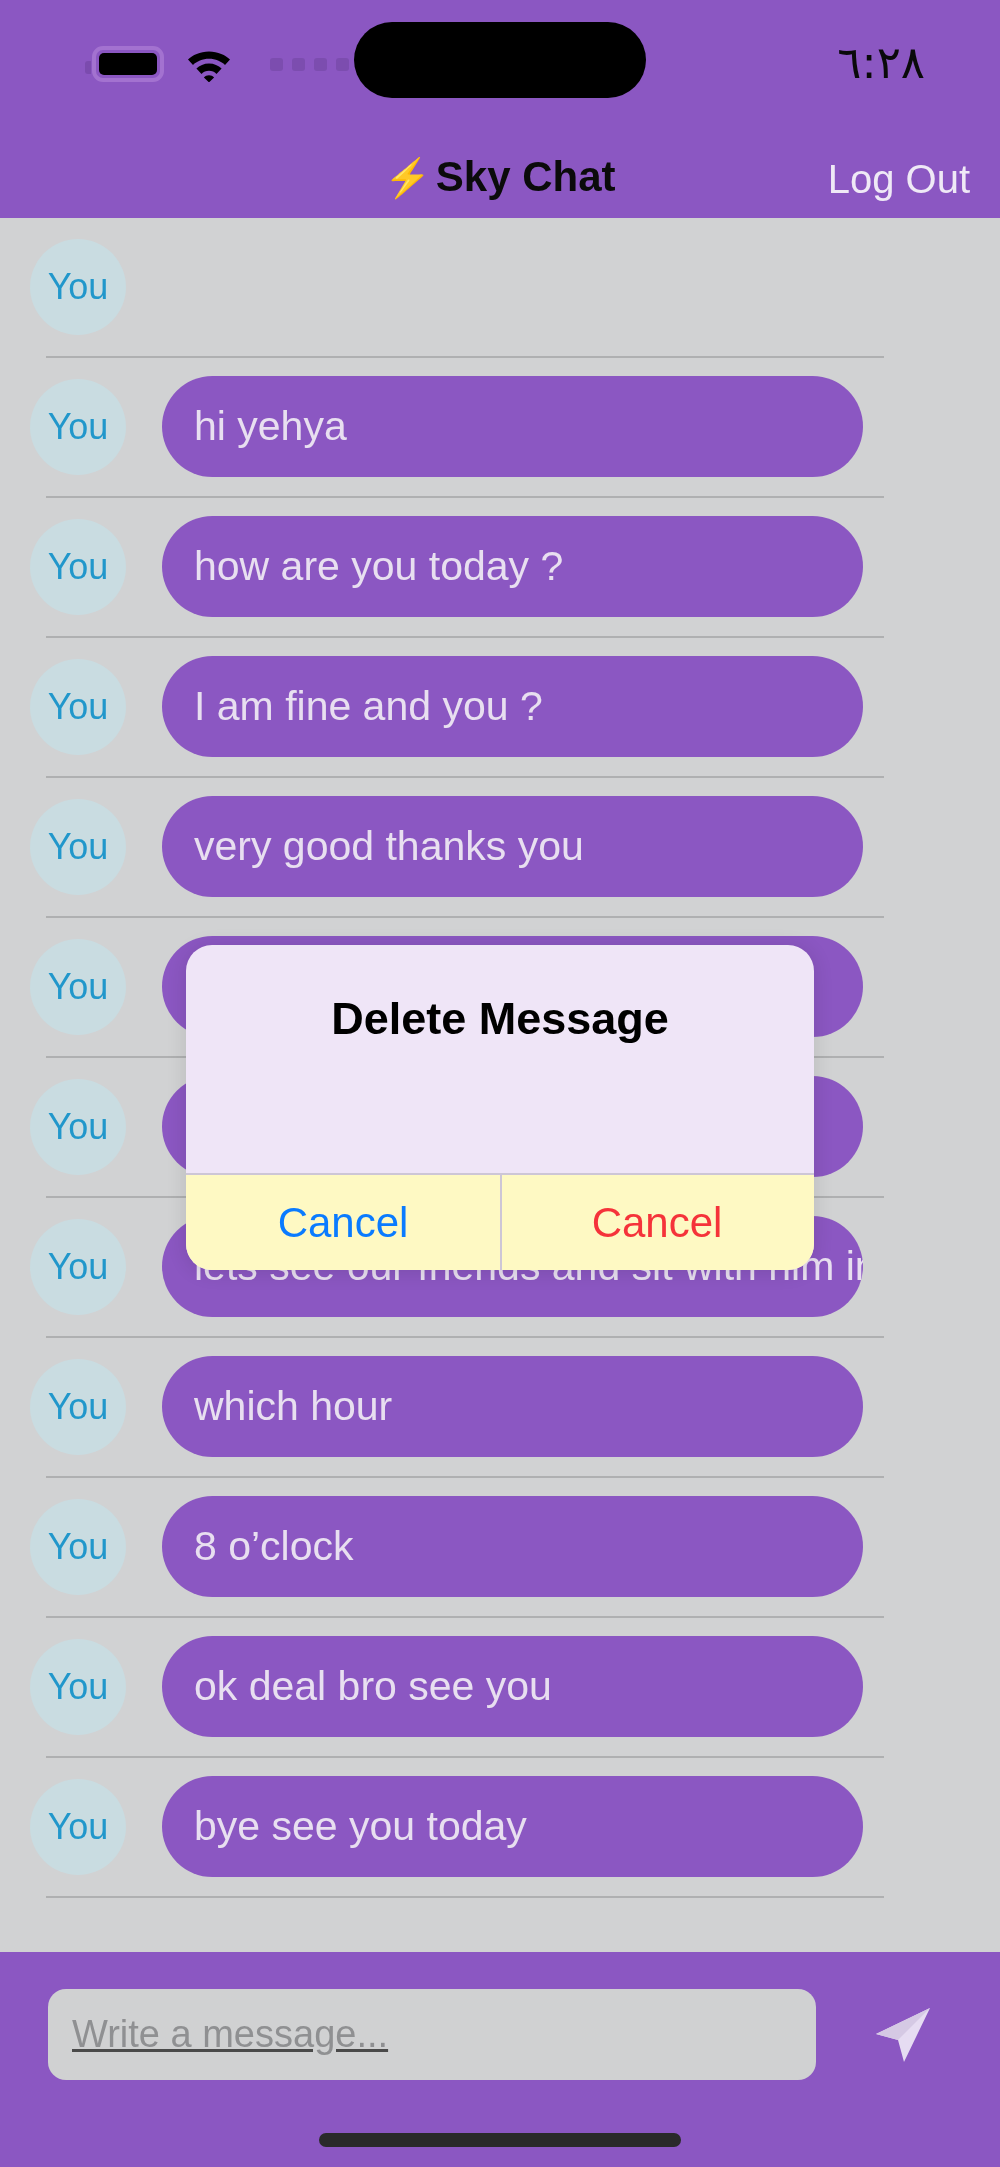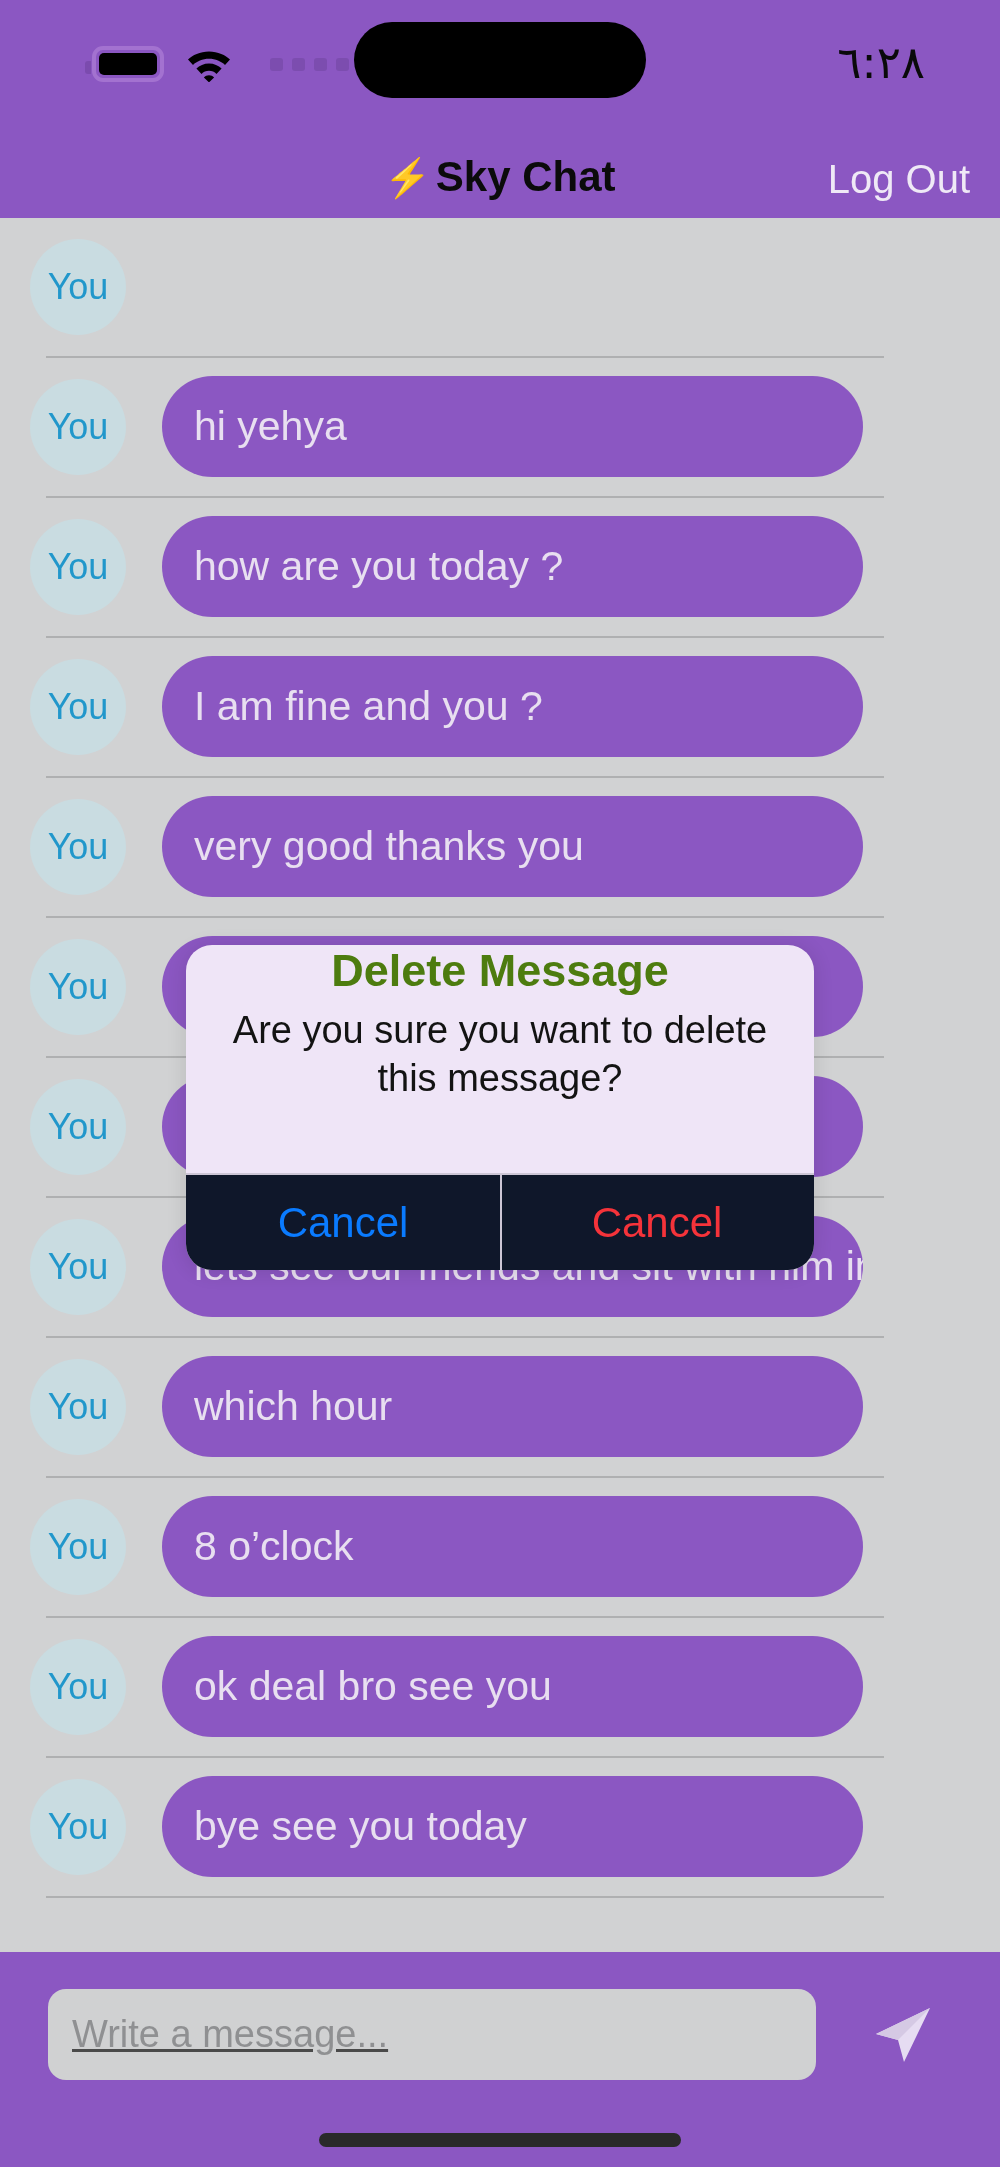--- a/index.html
+++ b/index.html
@@ -248,24 +248,25 @@
     width: 628px;
     height: 325px;
     background: #EFE5F7;
     border-radius: 26px;
     box-shadow: 0 2px 20px rgba(0,0,0,0.12);
     pointer-events: auto;
     overflow: hidden;
   }
   .alert-title {
     margin: 0;
+    padding-top: 48px;
     text-align: center;
     font-size: 45px;
     font-weight: bold;
-    color: #4d7c0f;
+    color: #000000;
   }
   .alert-body {
     margin: 10px 42px 0 42px;
     text-align: center;
     font-size: 38px;
     line-height: 1.25;
     color: #131313;
   }
   .alert-divider-h {
     position: absolute;
@@ -276,21 +277,21 @@
   }
   .alert-actions {
     position: absolute;
     left: 0; right: 0;
     bottom: 0;
     height: 95px;
     display: flex;
   }
   .alert-btn {
     flex: 1 1 50%;
-    background: #0f172a;
+    background: #fef9c3;
     border: none;
     font-size: 42px;
     font-family: "Liberation Sans", sans-serif;
     cursor: pointer;
     display: flex;
     align-items: center;
     justify-content: center;
     padding: 0;
   }
   .alert-btn.cancel { color: #0A7BFF; }
@@ -436,21 +437,20 @@
         <path d="M8 34 L62 8 L36 62 L30 40 Z" fill="#E6DCF2"></path>
         <path d="M8 34 L62 8 L30 40 Z" fill="#D5C9E4"></path>
       </svg>
     </button>
     <div class="home-indicator"></div>
   </div>
 
   <div class="alert-overlay">
     <div class="alert">
       <div class="alert-title">Delete Message</div>
-      <div class="alert-body">Are you sure you want to delete this message?</div>
       <div class="alert-divider-h"></div>
       <div class="alert-actions">
         <button class="alert-btn cancel">Cancel</button>
         <button class="alert-btn delete">Cancel</button>
       </div>
       <div class="alert-divider-v"></div>
     </div>
   </div>
 
 </div>

